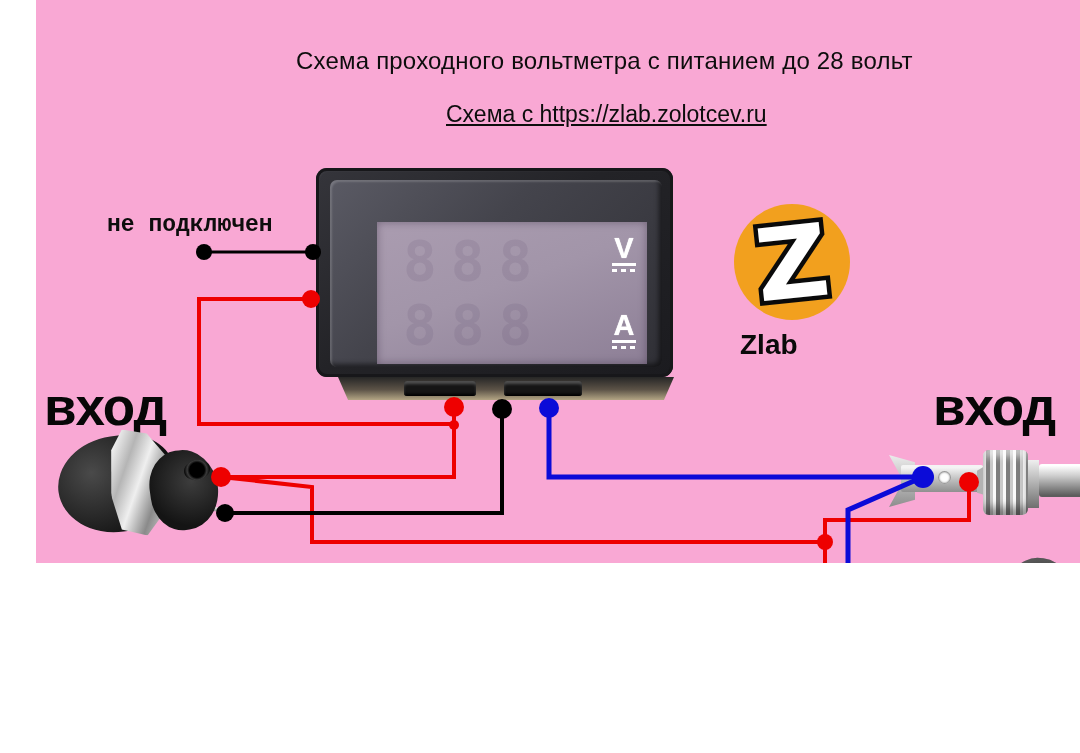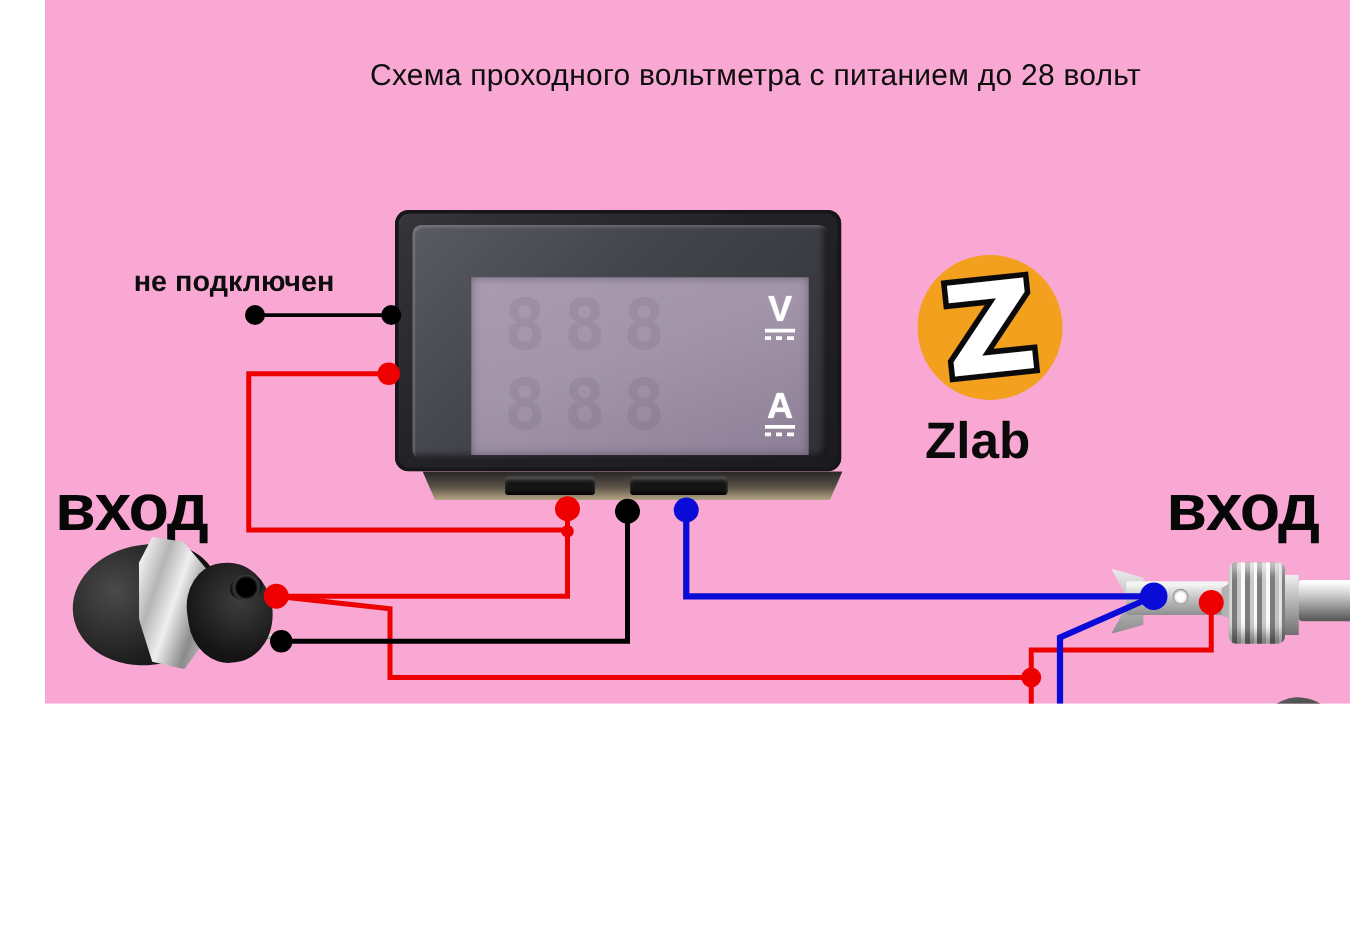--- a/index.html
+++ b/index.html
@@ -3,25 +3,25 @@
 <meta charset="utf-8">
 <style>
   html,body{margin:0;padding:0;background:#fff;}
   .canvas{position:relative;width:1080px;height:563px;background:#f9a8d4;overflow:hidden;
           font-family:"Liberation Sans","DejaVu Sans",sans-serif;margin-left:36px;}
   .abs{position:absolute;}
 
   
   .title{left:260px;top:47px;font-size:24px;color:#0d0d0d;letter-spacing:.2px;}
   .subtitle{left:410px;top:101px;font-size:23px;color:#0d0d0d;text-decoration:underline;}
-  .not-connected{left:71px;top:212px;font-size:23px;font-weight:bold;color:#0d0d0d;}
+  .not-connected{left:71px;top:212px;font-size:23px;font-weight:bold;color:#0d0d0d;font-family:Liberation Mono, monospace;}
   .io-label{font-size:53px;font-weight:bold;color:#070707;letter-spacing:-1px;}
   .label-in{left:8px;top:376px;}
   .label-out{left:897px;top:376px;}
-  .logo-caption{left:704px;top:329px;font-size:41px;font-weight:bold;color:#0a0a0a;}
+  .logo-caption{left:704px;top:329px;font-size:28px;font-weight:bold;color:#0a0a0a;}
 
   
   .meter-bezel{left:280px;top:168px;width:357px;height:209px;border-radius:11px;
     background:linear-gradient(145deg,#35353b 0%,#232327 45%,#1b1b1f 100%);
     box-shadow:inset 0 0 0 3px #17171a, inset 2px 2px 3px rgba(255,255,255,.12);}
   .meter-frame{left:14px;top:12px;right:11px;bottom:10px;border-radius:7px;
     background:linear-gradient(135deg,#5a5a64 0%,#44444c 40%,#303036 100%);
     box-shadow:inset 2px 2px 2px rgba(255,255,255,.18), inset -3px -3px 5px rgba(0,0,0,.55);}
   .meter-display{left:47px;top:42px;width:270px;height:142px;
     background:linear-gradient(160deg,#aa9cb0 0%,#a295a9 45%,#8d7f96 100%);
@@ -101,20 +101,21 @@
 
   
   .wiring{left:0;top:0;z-index:30;pointer-events:none;}
 </style>
 </head>
 <body>
 
 <div class="canvas">
 
   <div class="abs title">Схема проходного вольтметра с питанием до 28 вольт</div>
+  <div class="abs subtitle">Схема с https://zlab.zolotcev.ru</div>
 
   <div class="abs not-connected">не подключен</div>
   <div class="abs io-label label-in">вход</div>
   <div class="abs io-label label-out">вход</div>
 
   <svg class="abs logo-svg" width="125" height="125" viewBox="0 0 125 125">
     <circle cx="61" cy="60" r="58" fill="#f2a01e"></circle>
     <text x="61" y="96" text-anchor="middle" font-family="DejaVu Sans, Liberation Sans, sans-serif" font-size="100" font-weight="bold" fill="#ffffff" stroke="#0a0a0a" stroke-width="9" style="paint-order:stroke" transform="rotate(-6 61 60)">Z</text>
   </svg>
   <div class="abs logo-caption">Zlab</div>

